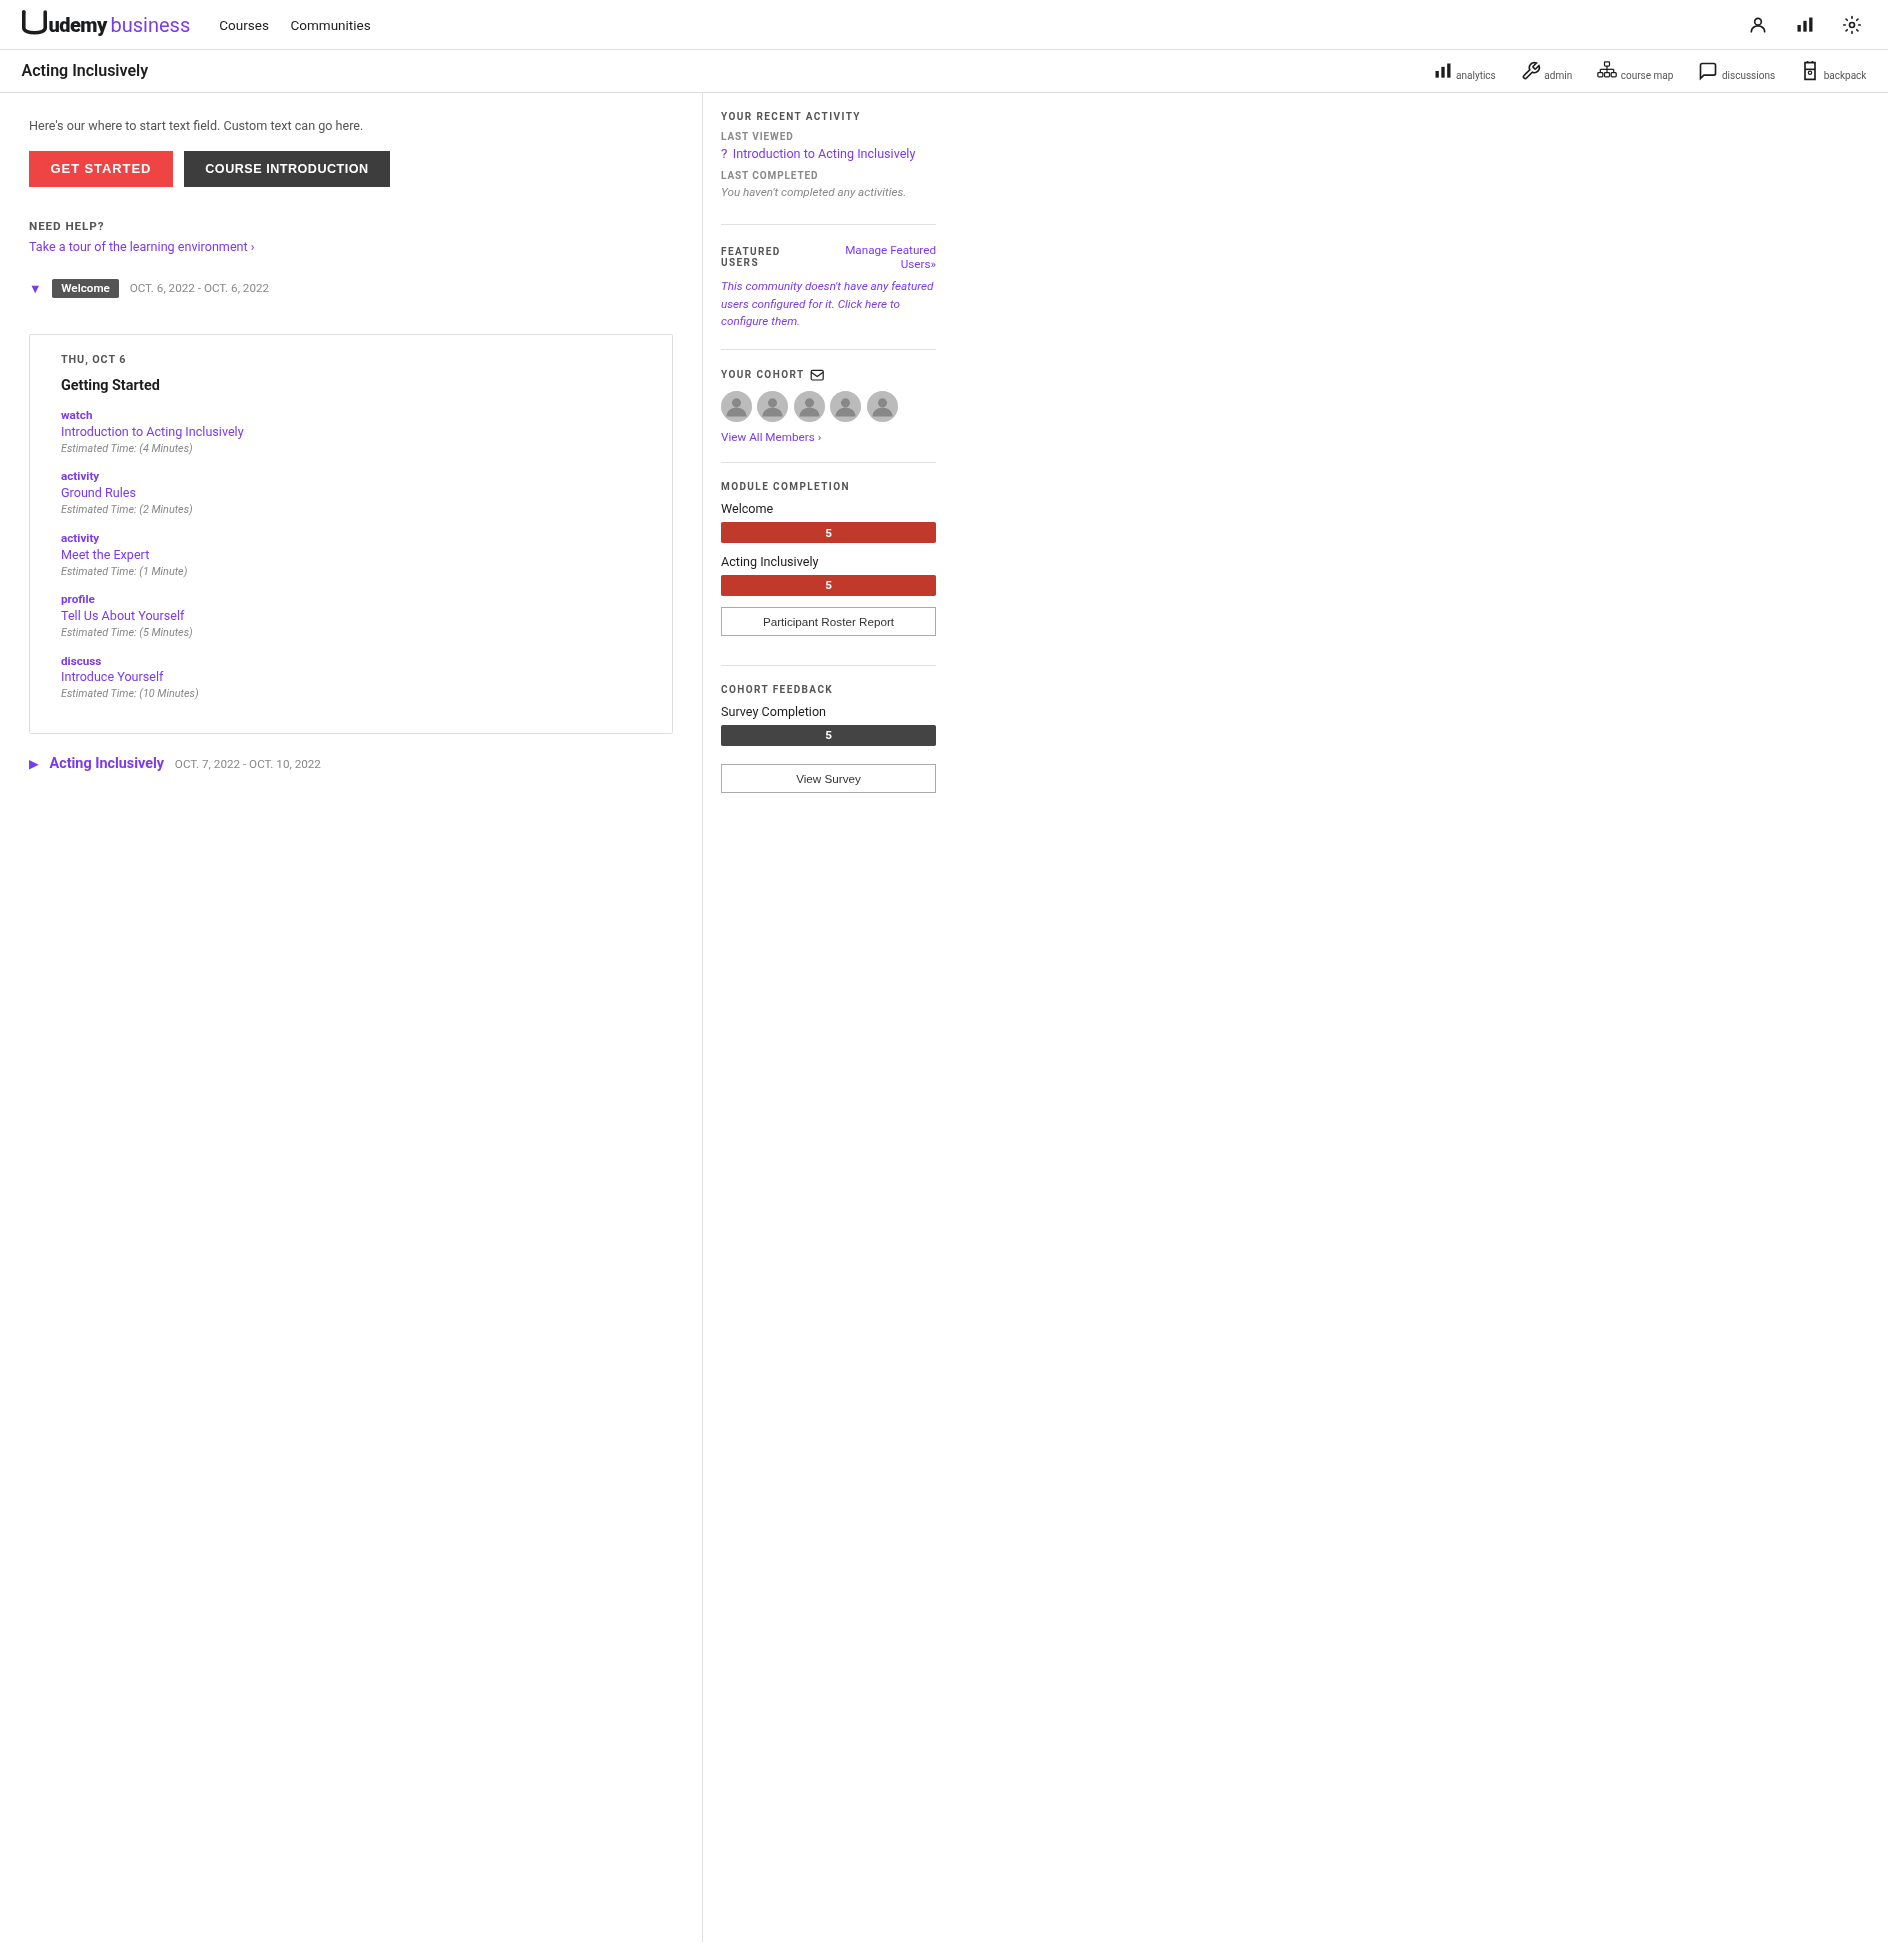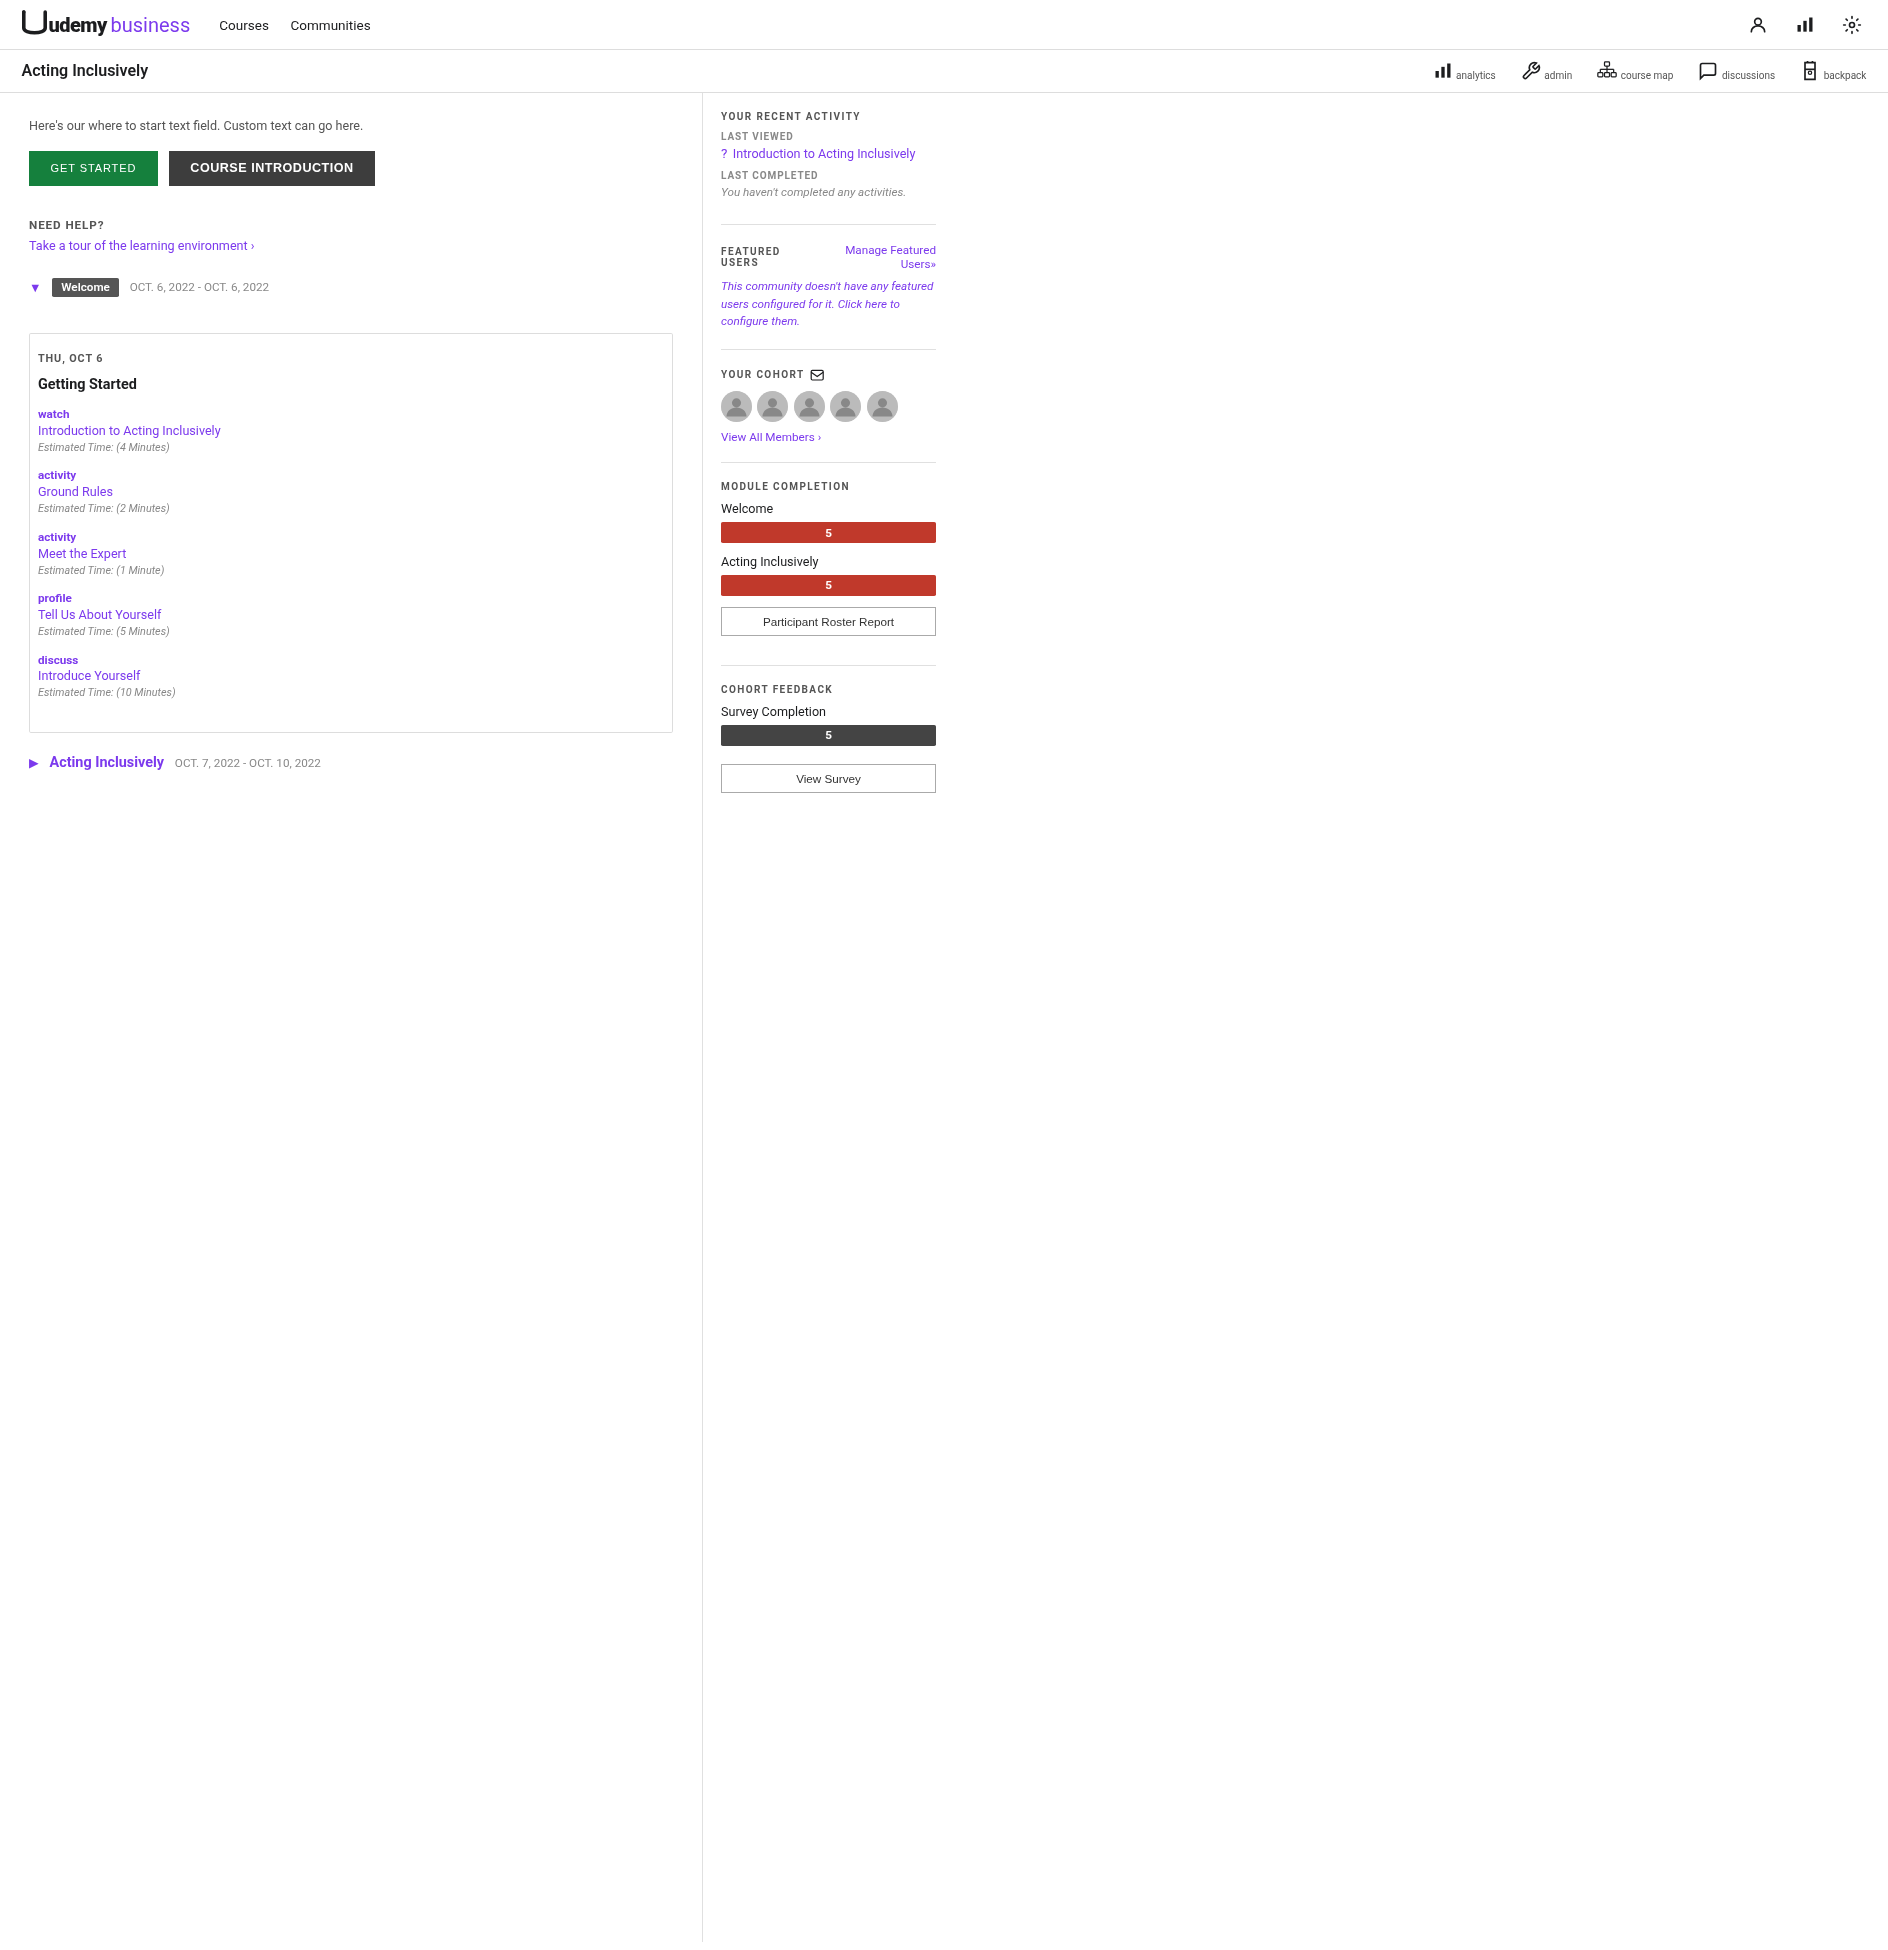--- a/index.html
+++ b/index.html
@@ -25,34 +25,34 @@
     
     .main-layout { display: flex; min-height: calc(100vh - 101px); }
     .left-panel { flex: 1; padding: 25px 29px; max-width: 702px; }
     .right-panel { width: 252px; min-width: 234px; padding: 18px 18px; border-left: 0.9px solid #e0e0e0; }
 
     
     .section-title { font-size: 21.6px; font-weight: 700; color: #1c1d1f; margin-bottom: 7.2px; }
     .section-subtitle { font-size: 12.6px; color: #555; margin-bottom: 18px; }
 
     .btn-group { display: flex; gap: 10.8px; margin-bottom: 21.6px; }
-    .btn-primary { background: #15803d; color: #fff; border: none; padding: 10.8px 21.6px; font-size: 11px; font-weight: 400; letter-spacing: 0.9px; cursor: pointer; text-transform: uppercase; }
+    .btn-primary { background: #ef4444; color: #fff; border: none; padding: 10.8px 21.6px; font-size: 13px; font-weight: 700; letter-spacing: 0.9px; cursor: pointer; text-transform: uppercase; }
     .btn-secondary { background: #3d3d3d; color: #fff; border: none; padding: 10.8px 21.6px; font-size: 12.6px; font-weight: 700; letter-spacing: 0.5px; cursor: pointer; text-transform: uppercase; }
 
     .need-help { margin-bottom: 25px; }
     .need-help-title { font-size: 11.7px; font-weight: 700; letter-spacing: 0.9px; color: #555; text-transform: uppercase; margin-bottom: 5.4px; margin-top: 32px; }
     .need-help-link { color: #7c3aed; font-size: 12.6px; cursor: pointer; text-decoration: none; display: flex; align-items: center; gap: 3.6px; }
 
     
     .module-header { display: flex; align-items: center; gap: 10.8px; margin-bottom: 14.4px; }
     .module-toggle { cursor: pointer; color: #7c3aed; font-size: 12.6px; }
     .module-name-badge { background: #555; color: #fff; padding: 2.7px 9px; font-size: 11.7px; font-weight: 600; border-radius: 1.8px; }
     .module-dates { font-size: 11.7px; color: #888; }
 
-    .module-card { border: 0.9px solid #ddd; border-radius: 1.8px; padding: 18px 8px; margin-bottom: 18px; margin-top: 36px; }
+    .module-card { border: 0.9px solid #ddd; border-radius: 1.8px; padding: 18px 31px; margin-bottom: 18px; margin-top: 36px; }
     .day-label { font-size: 10.8px; font-weight: 700; letter-spacing: 0.9px; color: #555; text-transform: uppercase; margin-bottom: 10.8px; }
     .module-topic { font-size: 14.4px; font-weight: 700; color: #1c1d1f; margin-bottom: 14.4px; }
 
     .activity-item { margin-bottom: 14.4px; }
     .activity-type { font-size: 11.7px; font-weight: 700; color: #7c3aed; text-transform: lowercase; margin-bottom: 1.8px; }
     .activity-name { color: #7c3aed; font-size: 12.6px; cursor: pointer; text-decoration: none; line-height: 1.3; }
     .activity-time { font-size: 10.8px; color: #888; font-style: italic; margin-top: 1.8px; }
 
     
     .module-header-2 { display: flex; align-items: center; gap: 10.8px; margin-top: 21.6px; margin-bottom: 7.2px; }

